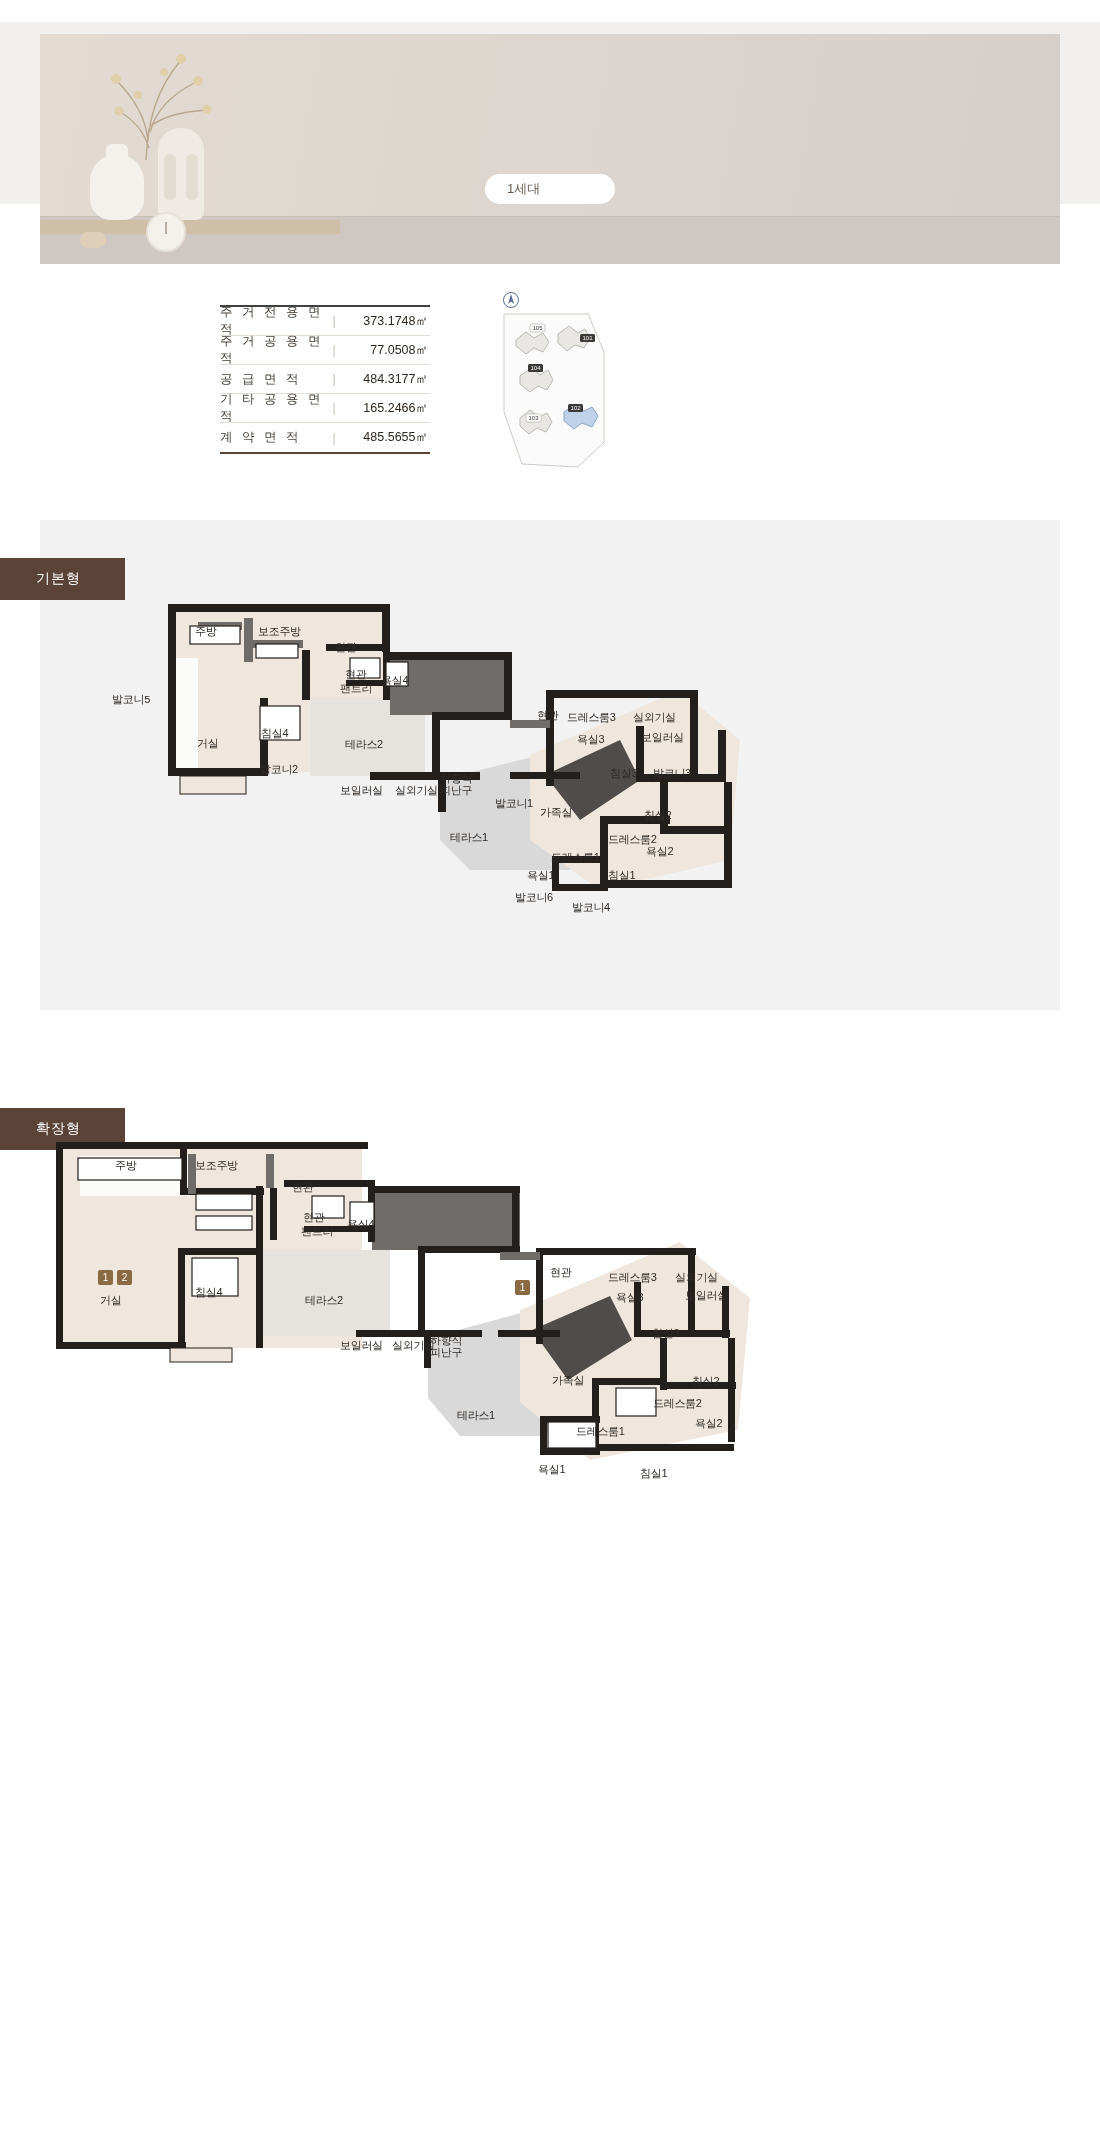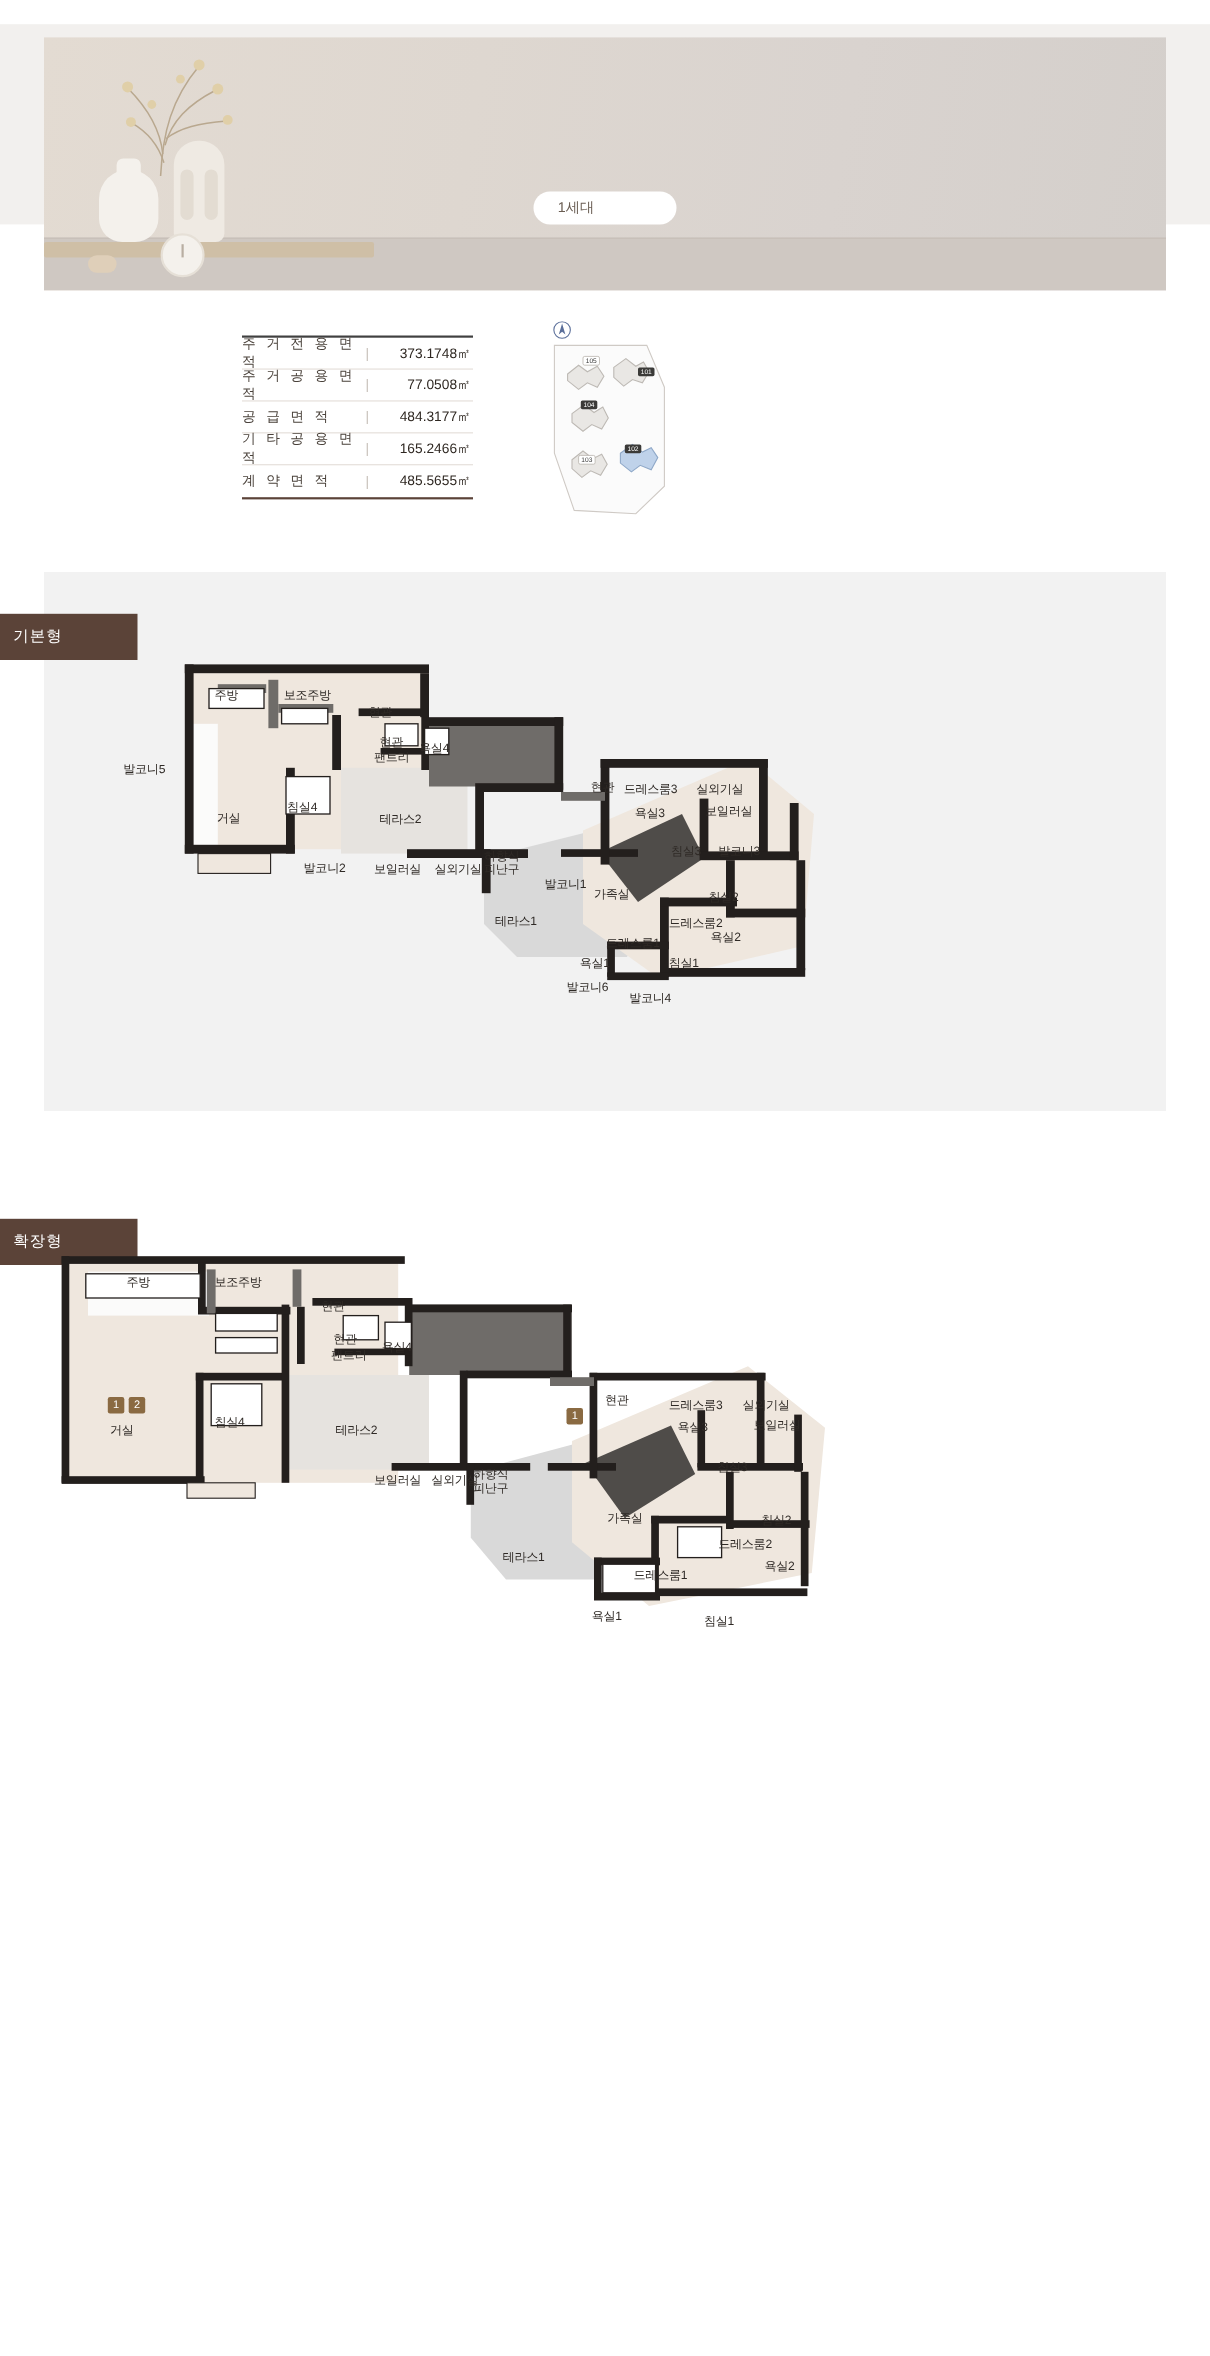--- a/index.html
+++ b/index.html
@@ -130,21 +130,21 @@
   }
 
   
   .tag {
     position: absolute;
     height: 42px; width: 125px;
     background: #5b4338;
     color: #ffffff;
     font-size: 14px;
     display: flex; align-items: center;
-    padding-left: 12px;
+    padding-left: 36px;
     letter-spacing: 1px;
   }
   .plan-bg {
     position: absolute;
     left: 40px;
     width: 1020px;
     background: #f2f2f2;
   }
   #plan1-bg { top: 520px; height: 490px; }
 
@@ -333,21 +333,21 @@
     <div class="room" style="left:155px; top:84px;">주방</div>
     <div class="room" style="left:218px; top:84px;">보조주방</div>
     <div class="room" style="left:295px; top:100px;">현관</div>
     <div class="room" style="left:305px; top:127px;">현관</div>
     <div class="room" style="left:300px; top:141px;">팬트리</div>
     <div class="room" style="left:341px; top:133px;">욕실4</div>
     <div class="room" style="left:72px;  top:152px;font-family:Liberation Mono, monospace;">발코니5</div>
     <div class="room" style="left:157px; top:196px;">거실</div>
     <div class="room" style="left:221px; top:186px;">침실4</div>
     <div class="room" style="left:305px; top:197px;">테라스2</div>
-    <div class="room" style="left:236px; top:222px;margin-top:20px;">발코니2</div>
+    <div class="room" style="left:220px; top:222px;">발코니2</div>
     <div class="room" style="left:300px; top:243px;">보일러실</div>
     <div class="room" style="left:355px; top:243px;">실외기실</div>
     <div class="room" style="left:400px; top:231px;">하향식</div>
     <div class="room" style="left:400px; top:243px;">피난구</div>
     <div class="room" style="left:455px; top:256px;">발코니1</div>
     <div class="room" style="left:410px; top:290px;">테라스1</div>
     <div class="room" style="left:500px; top:265px;">가족실</div>
     <div class="room" style="left:497px; top:168px;">현관</div>
     <div class="room" style="left:527px; top:170px;">드레스룸3</div>
     <div class="room" style="left:593px; top:170px;">실외기실</div>

